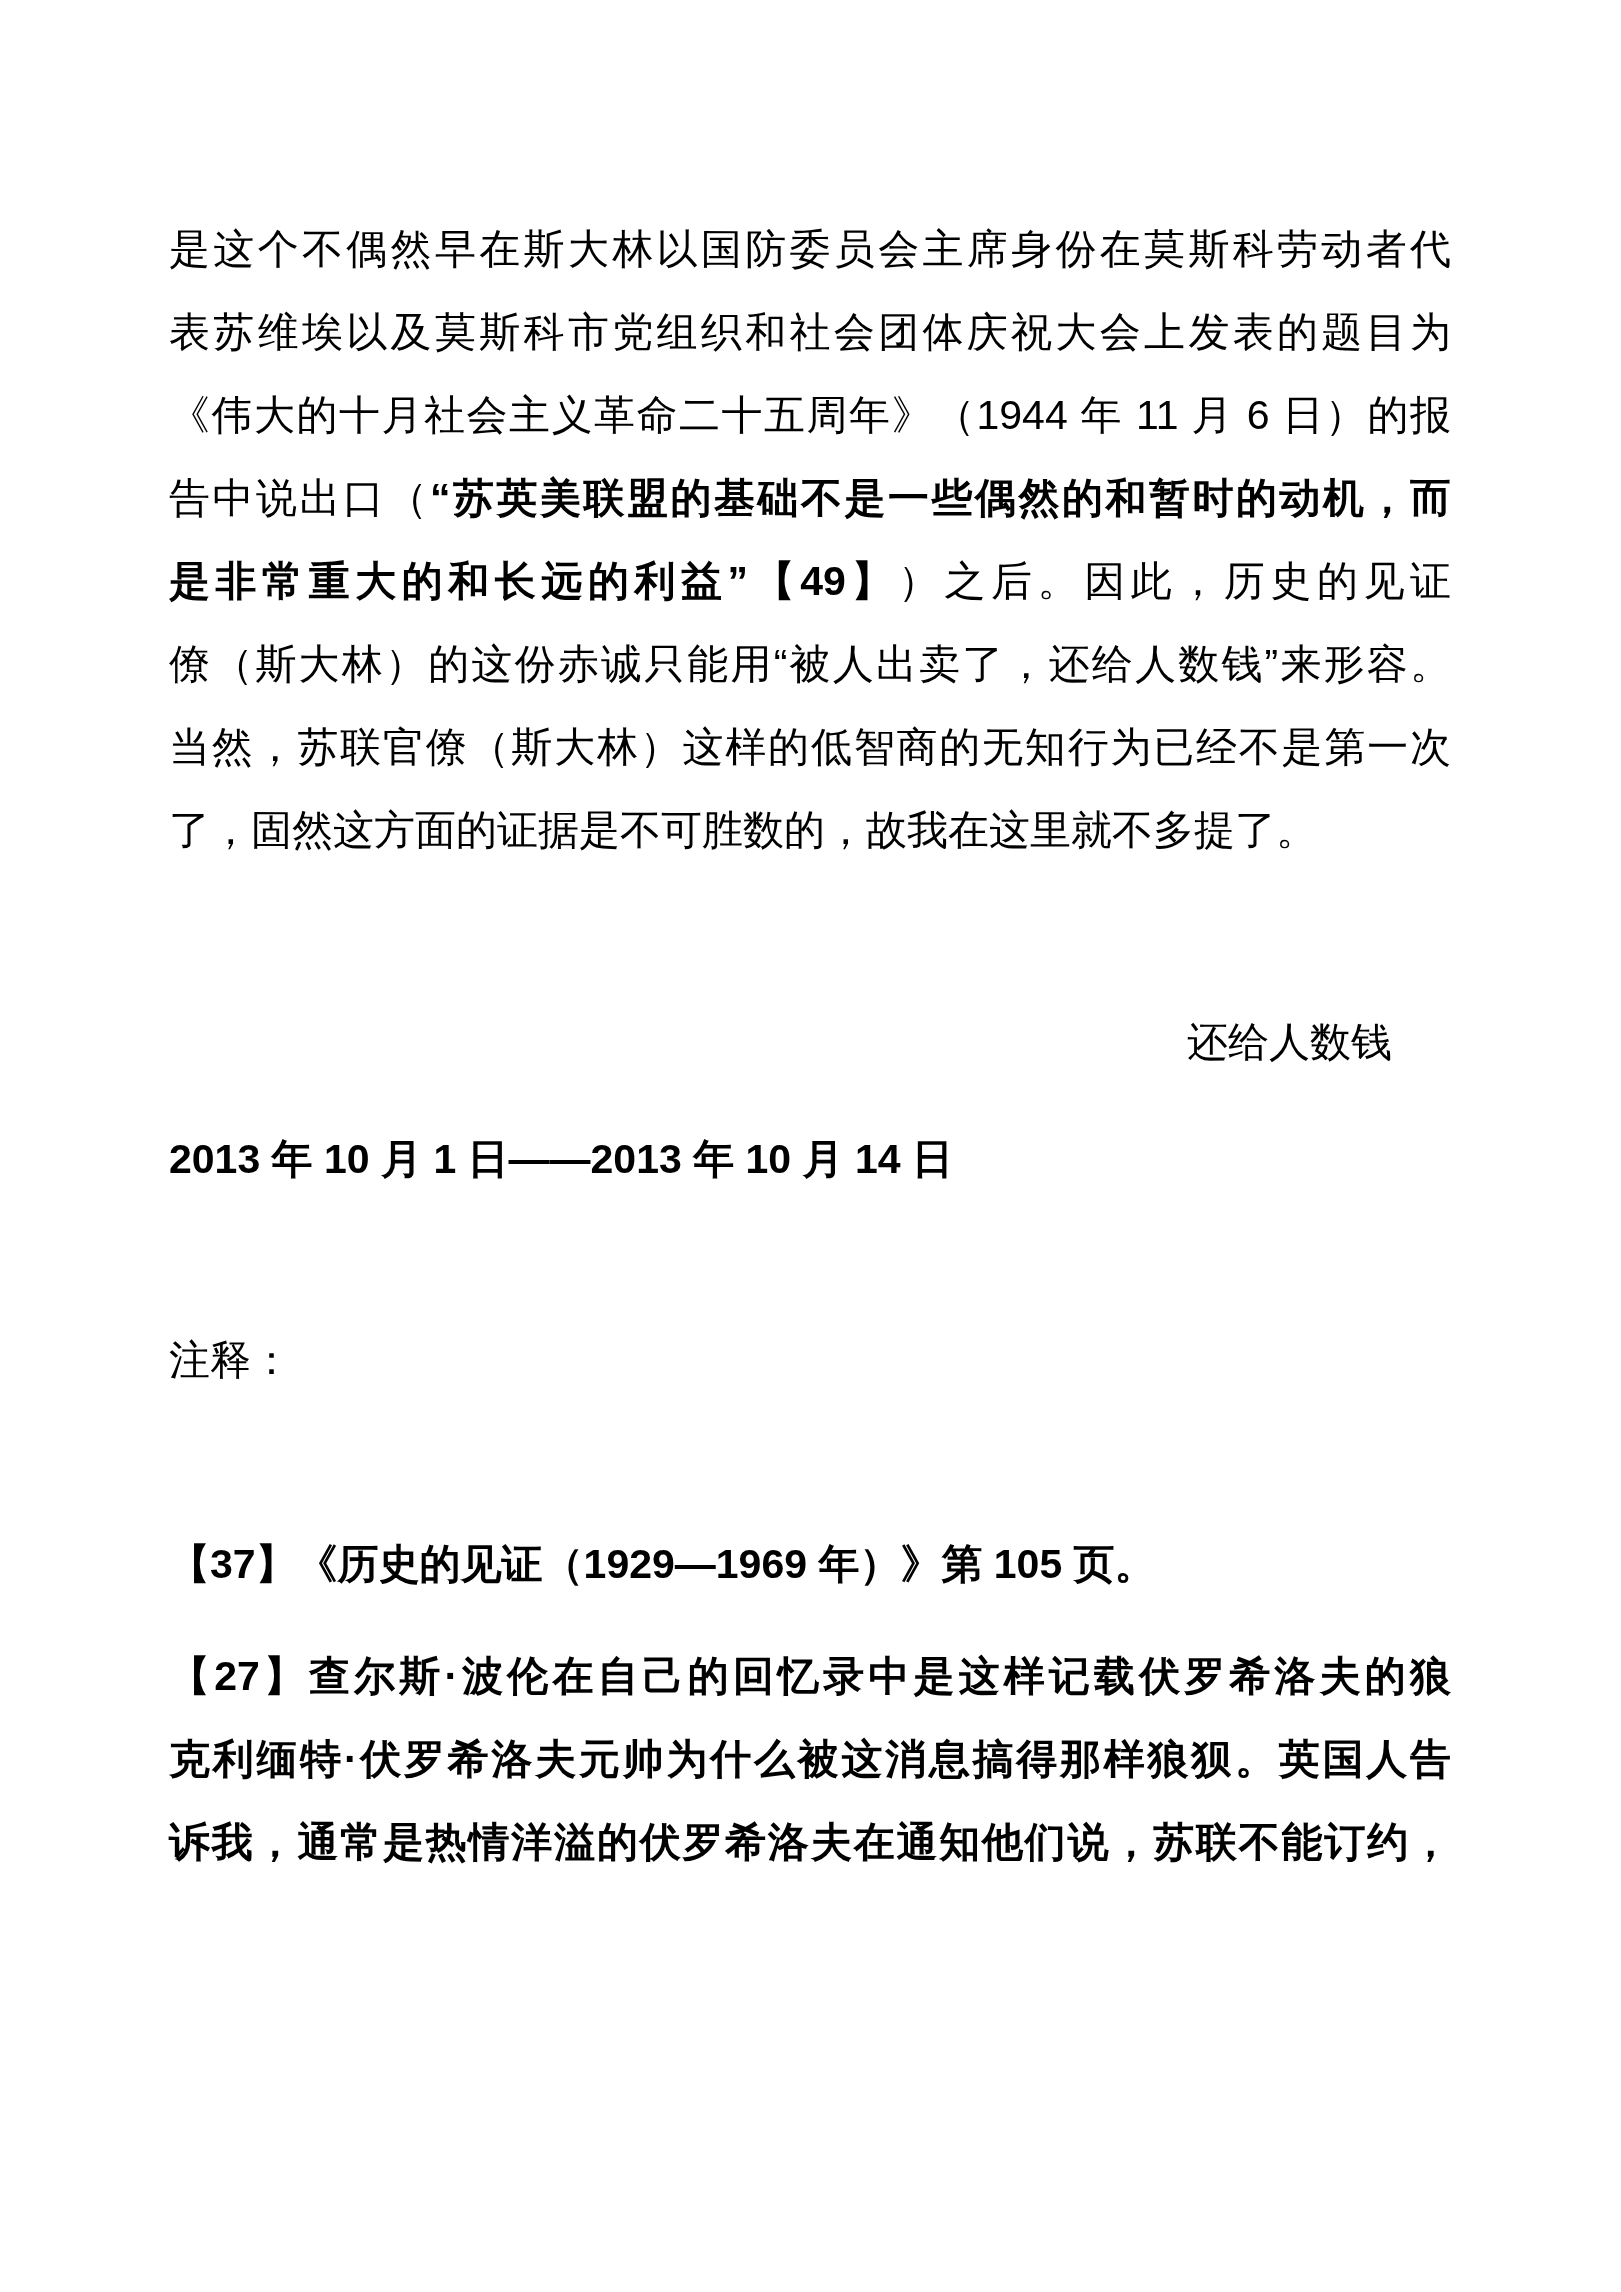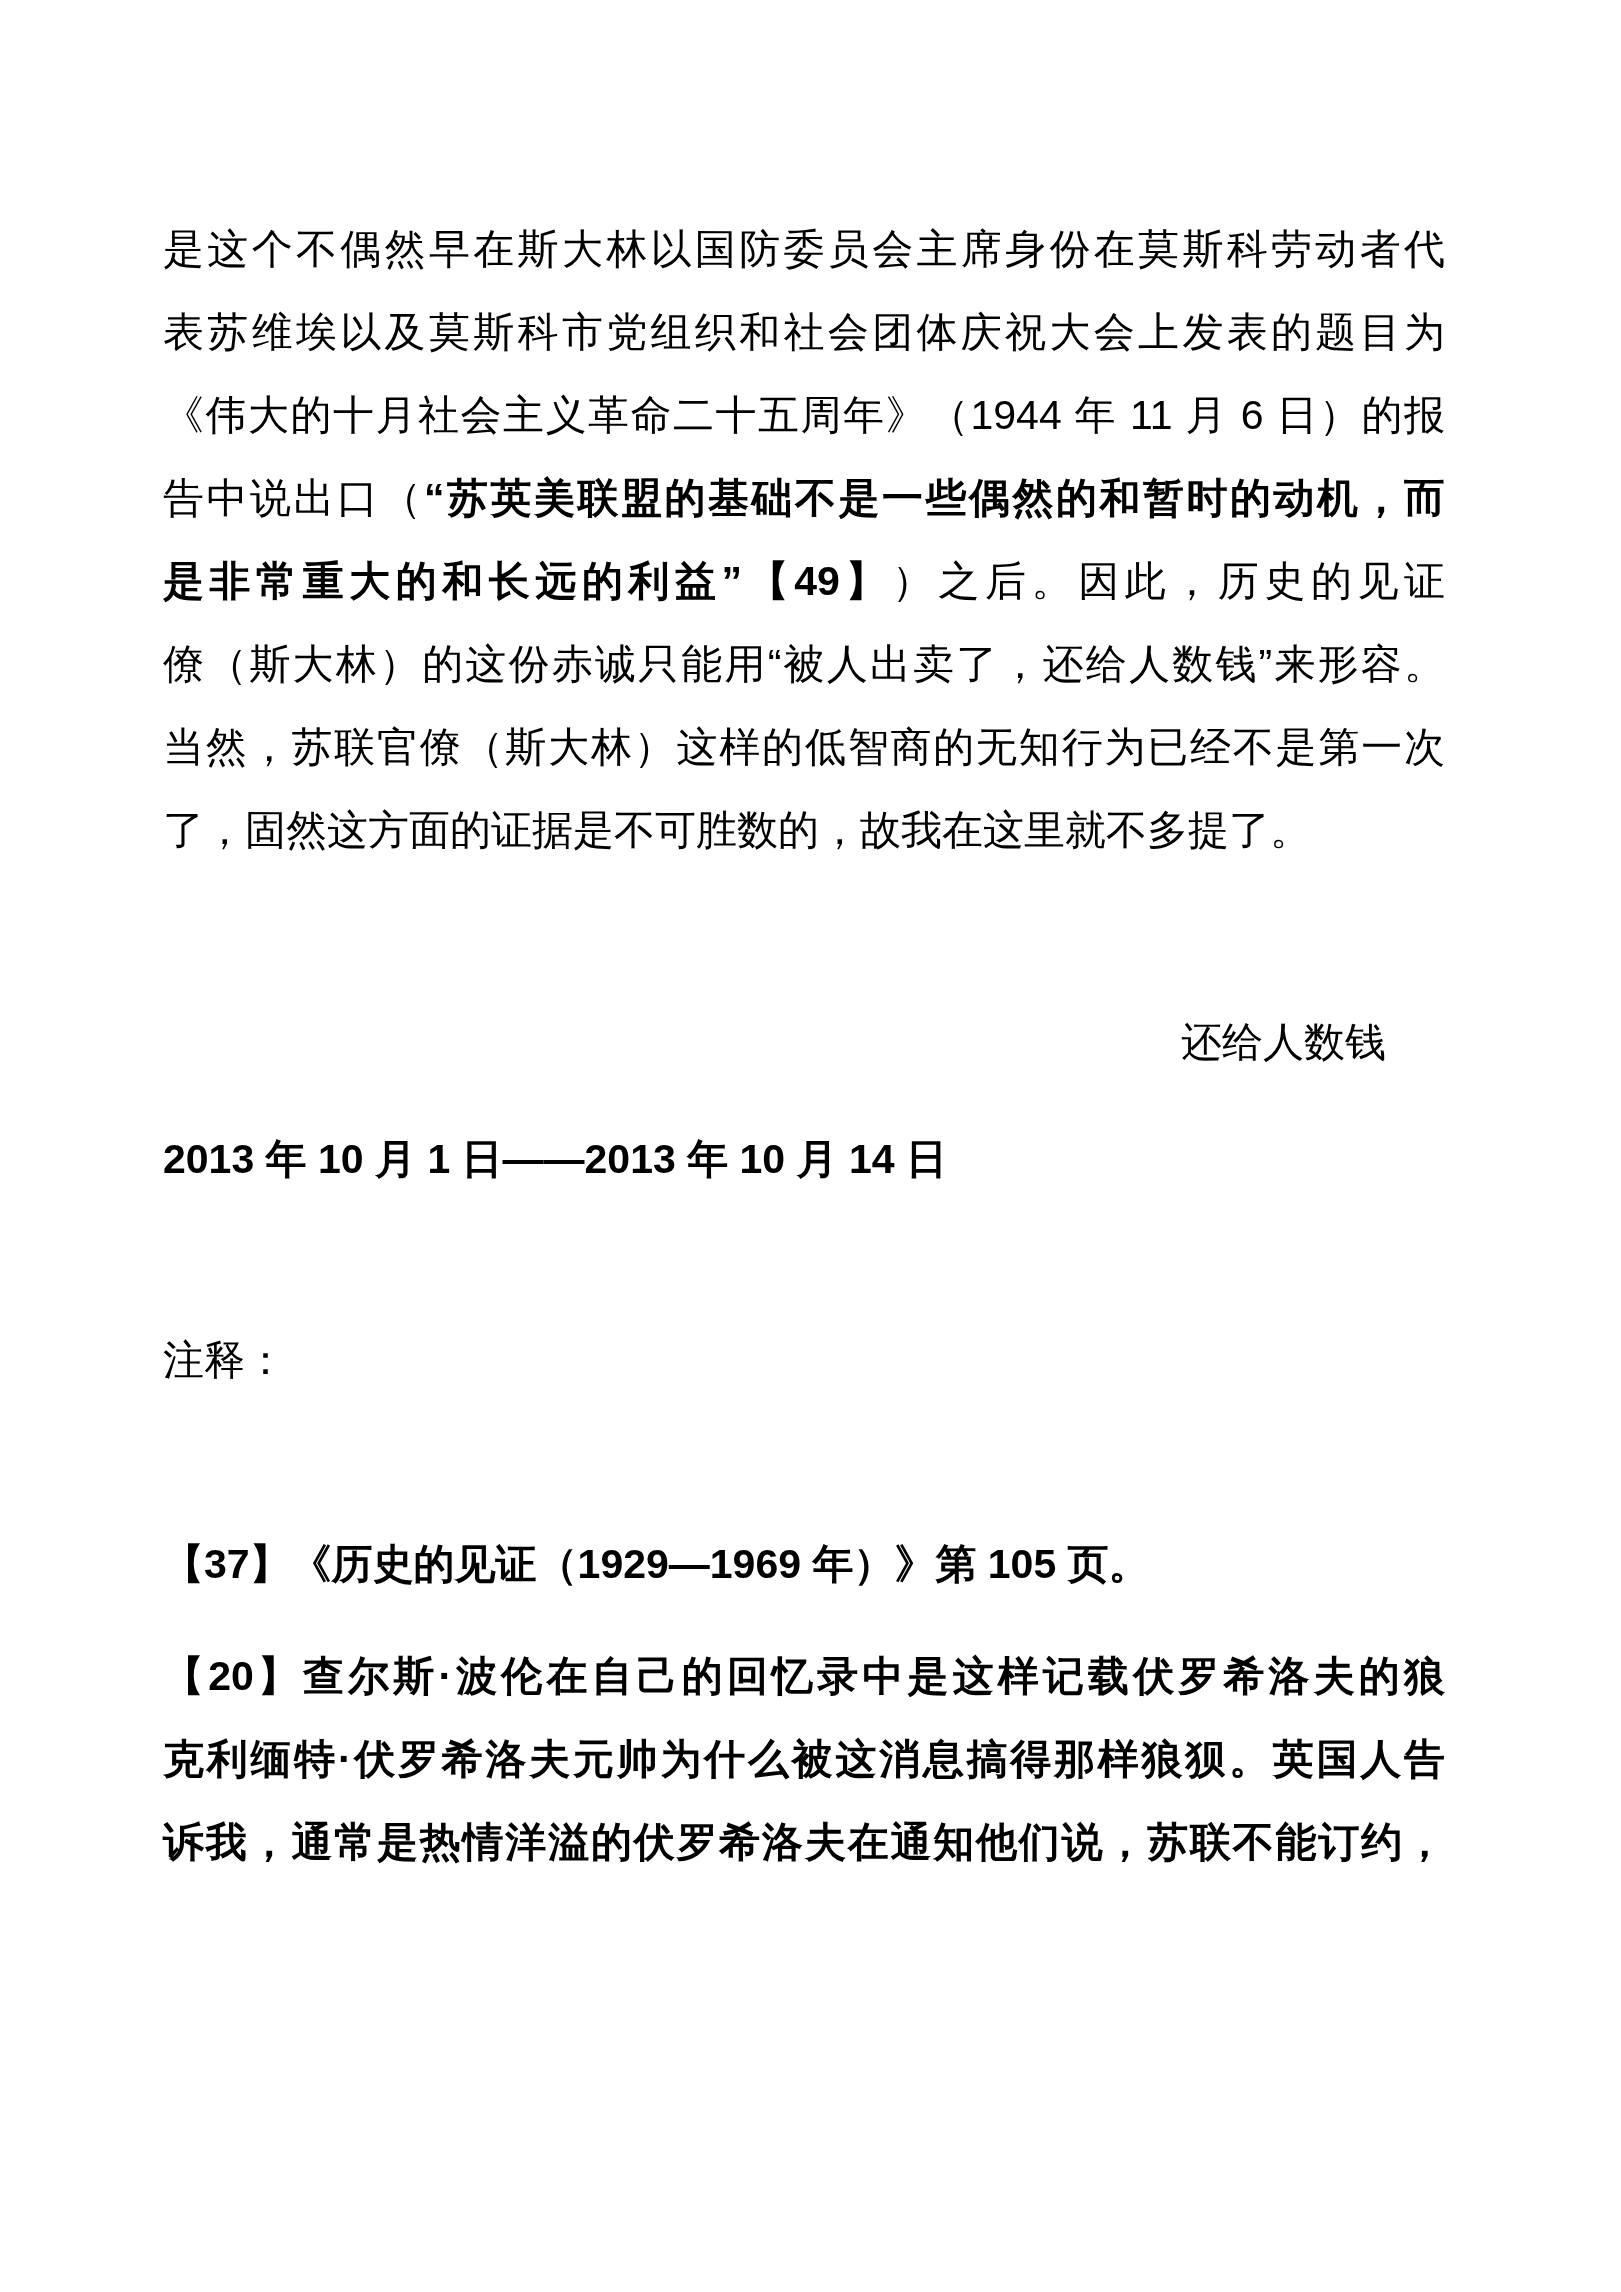--- a/index.html
+++ b/index.html
@@ -7,21 +7,21 @@
     width: 1621px;
     height: 2293px;
     background: #ffffff;
     color: #000000;
     font-family: "Liberation Sans", sans-serif;
     position: relative;
     overflow: hidden;
   }
   .content {
     position: absolute;
-    left: 163px;
+    left: 169px;
     top: 0;
     width: 1282px;
   }
   .line {
     font-size: 41px;
     line-height: 83px;
     height: 83px;
     white-space: normal;
     letter-spacing: 0;
   }
@@ -66,19 +66,19 @@
 
   <div class="line date">2013 年 10 月 1 日——2013 年 10 月 14 日</div>
 
   <div class="line notes-header">注释：</div>
 
   <div class="footnote fn37">
       <div class="line"><span class="b">【37】《历史的见证（1929—1969 年）》第 105 页。</span></div>
     </div>
 
   <div class="footnote fn38">
-      <div class="line just"><span class="b">【20】查尔斯·波伦在自己的回忆录中是这样记载伏罗希洛夫的狼</span></div>
+      <div class="line just"><span class="b">【27】查尔斯·波伦在自己的回忆录中是这样记载伏罗希洛夫的狼</span></div>
       <div class="line just"><span class="b">克利缅特·伏罗希洛夫元帅为什么被这消息搞得那样狼狈。英国人告</span></div>
       <div class="line just"><span class="b">诉我，通常是热情洋溢的伏罗希洛夫在通知他们说，苏联不能订约，</span></div>
     </div>
 
 </div>
 
 
 </body></html>

